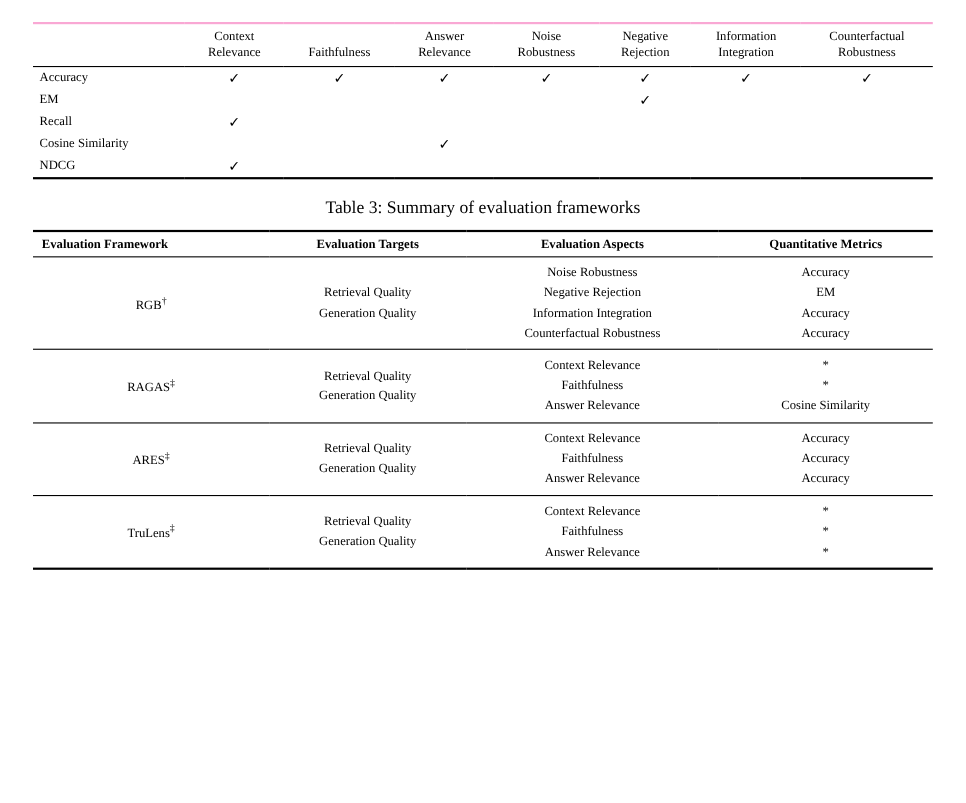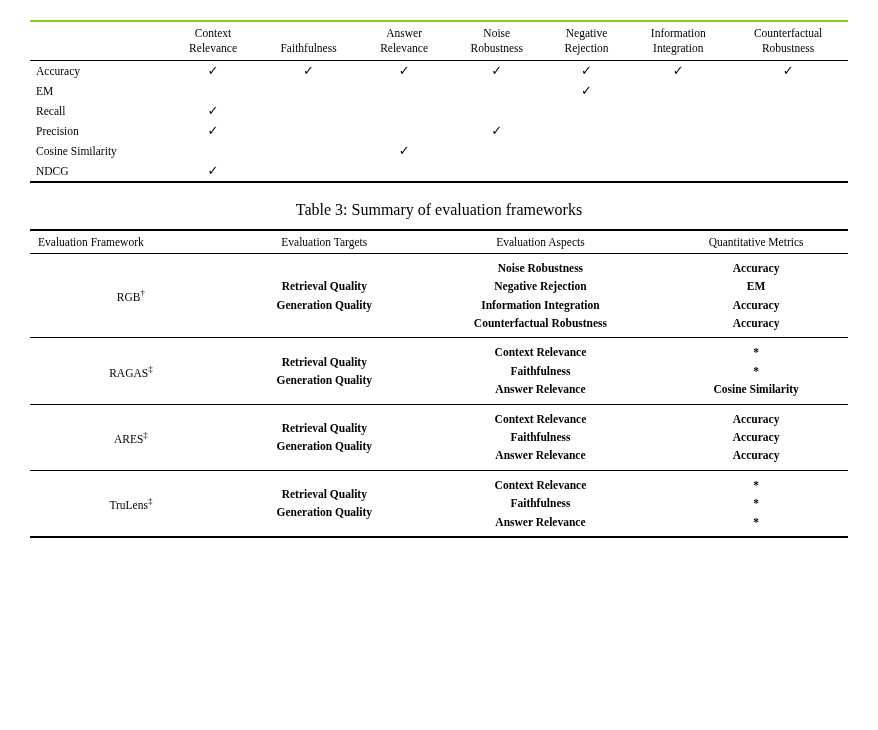--- a/index.html
+++ b/index.html
@@ -30,21 +30,21 @@
     }
     .top-table tbody tr td {
       padding: 2px 6px;
       text-align: center;
       vertical-align: middle;
     }
     .top-table tbody tr td:first-child {
       text-align: left;
     }
     .top-table .top-border {
-      border-top: 2px solid #84cc16;
+      border-top: 2px solid #f9a8d4;
     }
     .top-table .header-border {
       border-bottom: 1px solid #000;
     }
     .top-table .bottom-border {
       border-bottom: 2px solid #000;
     }
     .checkmark { font-size: 13px; }
 
     
@@ -54,21 +54,21 @@
       margin: 14px 0 10px 0;
     }
 
     
     .bottom-table {
       width: 100%;
       border-collapse: collapse;
       font-size: 11.5px;
     }
     .bottom-table th {
-      font-weight: normal;
+      font-weight: bold;
       padding: 5px 8px;
       text-align: center;
       border-top: 2px solid #000;
       border-bottom: 1px solid #000;
     }
     .bottom-table th:first-child { text-align: left; }
     .bottom-table td {
       padding: 5px 8px;
       text-align: center;
       vertical-align: middle;
@@ -76,21 +76,20 @@
     .bottom-table td:first-child { text-align: center; }
     .bottom-table tr.row-border td {
       border-top: 1px solid #000;
     }
     .bottom-table tr.last-row td {
       border-bottom: 2px solid #000;
     }
     .cell-multiline {
       line-height: 1.6;
       text-align: center;
-      font-weight: bold;
     }
     sup { font-size: 9px; }
   </style>
 </head>
 <body>
 
 <table class="top-table">
   <thead>
     <tr class="top-border header-border">
       <th></th>
@@ -128,30 +127,20 @@
       <td>Recall</td>
       <td><span class="checkmark">✓</span></td>
       <td></td>
         <td></td>
         <td></td>
         <td></td>
         <td></td>
         <td></td>
     </tr>
     <tr>
-      <td>Precision</td>
-      <td><span class="checkmark">✓</span></td>
-      <td></td>
-        <td></td>
-      <td><span class="checkmark">✓</span></td>
-      <td></td>
-        <td></td>
-        <td></td>
-    </tr>
-    <tr>
       <td>Cosine Similarity</td>
       <td></td>
         <td></td>
       <td><span class="checkmark">✓</span></td>
       <td></td>
         <td></td>
         <td></td>
         <td></td>
     </tr>
     <tr class="bottom-border">

